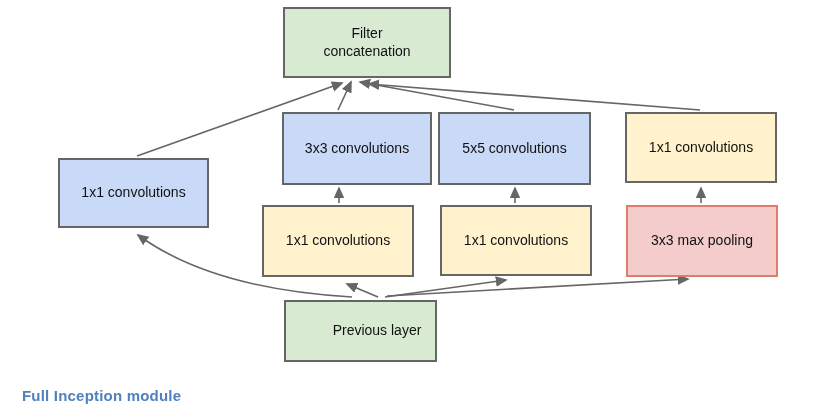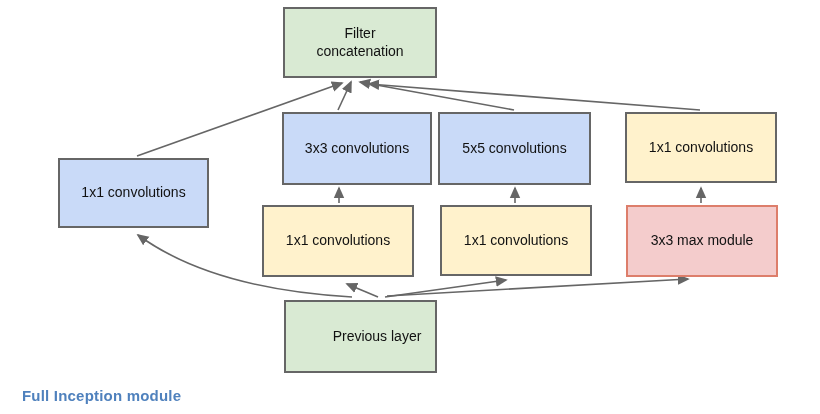--- a/index.html
+++ b/index.html
@@ -69,21 +69,21 @@
       <path d="M 339 203 L 339 188" marker-end="url(#arrow)"></path>
       <path d="M 515 203 L 515 188" marker-end="url(#arrow)"></path>
       <path d="M 701 203 L 701 188" marker-end="url(#arrow)"></path>
       <path d="M 137 156 L 342 83" marker-end="url(#arrow)"></path>
       <path d="M 338 110 L 351 82" marker-end="url(#arrow)"></path>
       <path d="M 514 110 L 360 82" marker-end="url(#arrow)"></path>
       <path d="M 700 110 L 369 84" marker-end="url(#arrow)"></path>
     </g>
   </svg>
 
-  <div class="node green narrow-label" style="left:283px; top:7px; width:154px; height:71px;">
+  <div class="node green narrow-label" style="left:283px; top:7px; width:168px; height:71px;">
     <span class="lbl">Filter concatenation</span>
   </div>
 
   <div class="node blue" style="left:58px; top:158px; width:151px; height:70px;">
     <span class="lbl">1x1 convolutions</span>
   </div>
 
   <div class="node blue" style="left:264px; top:112px; width:150px; height:73px;margin-left:18px;">
     <span class="lbl">3x3 convolutions</span>
   </div>
@@ -98,22 +98,22 @@
 
   <div class="node yellow" style="left:262px; top:205px; width:152px; height:72px;">
     <span class="lbl">1x1 convolutions</span>
   </div>
 
   <div class="node yellow" style="left:440px; top:205px; width:152px; height:71px;">
     <span class="lbl">1x1 convolutions</span>
   </div>
 
   <div class="node red" style="left:626px; top:205px; width:152px; height:72px;">
-    <span class="lbl">3x3 max module</span>
+    <span class="lbl">3x3 max pooling</span>
   </div>
 
-  <div class="node green" style="left:284px; top:300px; width:153px; height:73px;padding-left:33px;">
+  <div class="node green" style="left:284px; top:300px; width:153px; height:62px;padding-left:33px;">
     <span class="lbl">Previous layer</span>
   </div>
 
   <div class="caption">Full Inception module</div>
 
 </div>
 
 </body></html>

